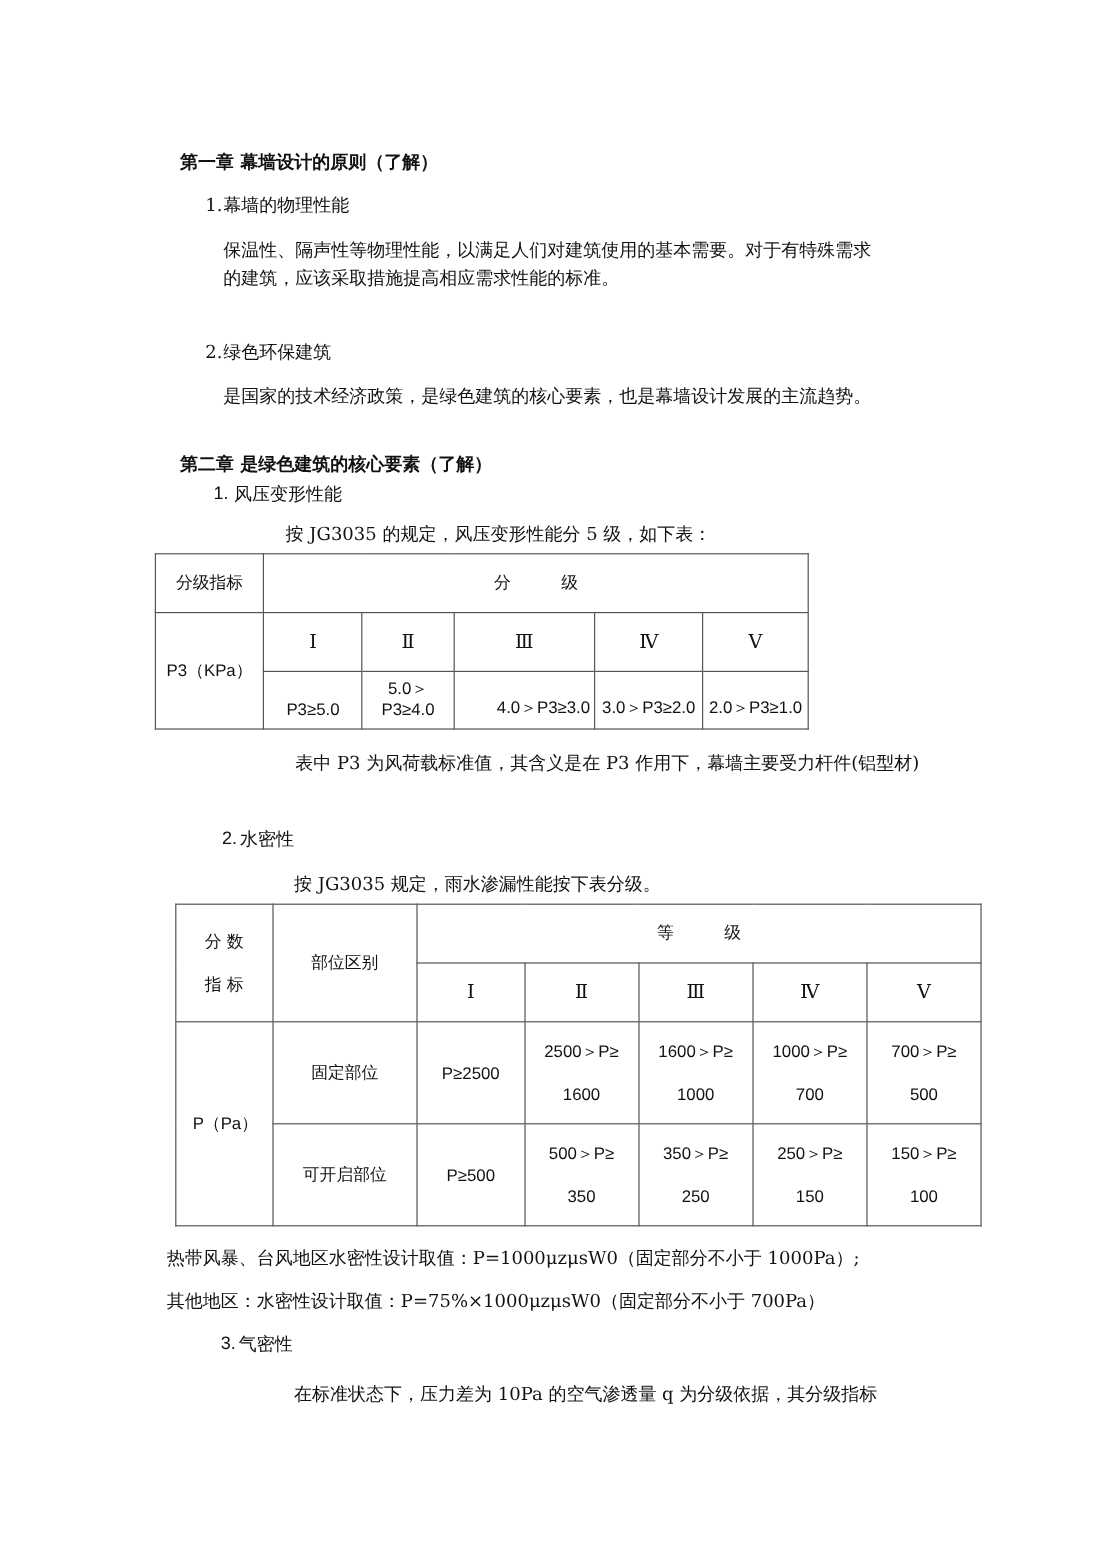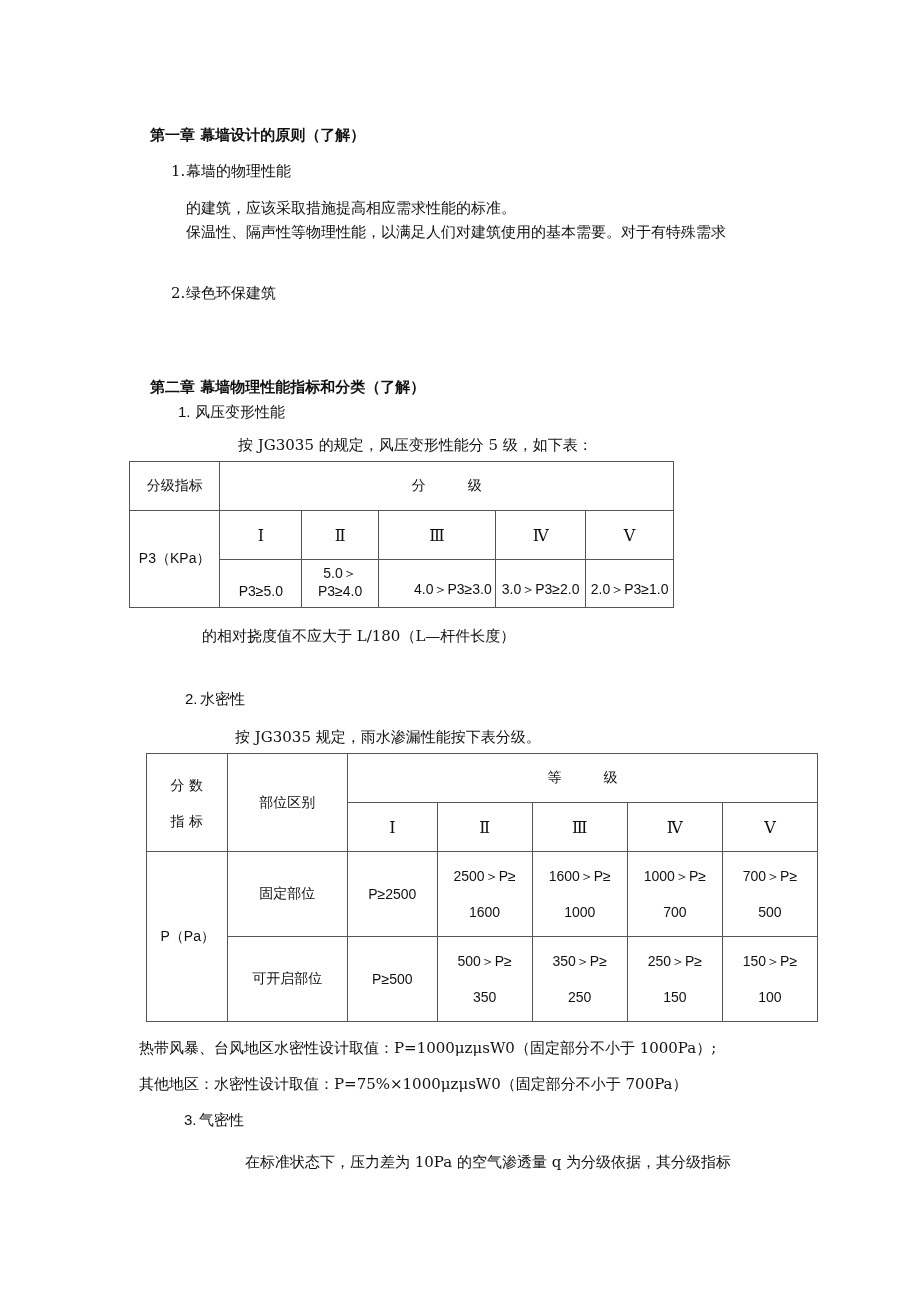--- a/index.html
+++ b/index.html
@@ -18,31 +18,32 @@
 </style>
 </head>
 <body>
 
 <div class="abs h1" style="left:150px; top:126px;">第一章 幕墙设计的原则（了解）</div>
 
 <div class="abs t" style="left:171px; top:162px;">1.</div>
 <div class="abs t" style="left:186px; top:162px;">幕墙的物理性能</div>
 
 <div class="para" style="left:186px; top:196px;">
+  <div>保温性、隔声性等物理性能，以满足人们对建筑使用的基本需要。对于有特殊需求</div>
   <div>的建筑，应该采取措施提高相应需求性能的标准。</div>
-  <div>保温性、隔声性等物理性能，以满足人们对建筑使用的基本需要。对于有特殊需求</div>
 </div>
 
 <div class="abs t" style="left:171px; top:284px;">2.</div>
 <div class="abs t" style="left:186px; top:284px;">绿色环保建筑</div>
 
 <div class="para" style="left:186px; top:318px;">
+  <div>是国家的技术经济政策，是绿色建筑的核心要素，也是幕墙设计发展的主流趋势。</div>
 </div>
 
-<div class="abs h1" style="left:150px; top:378px;">第二章 幕墙物理性能指标和分类（了解）</div>
+<div class="abs h1" style="left:150px; top:378px;">第二章 是绿色建筑的核心要素（了解）</div>
 
 <div class="abs t sans" style="left:178px; top:403px;">1.</div>
 <div class="abs t" style="left:195px; top:403px;">风压变形性能</div>
 
 <div class="abs t" style="left:238px; top:436px;">按 JG3035 的规定，风压变形性能分 5 级，如下表：</div>
 
 <table style="left:129px; top:461px; width:545px;">
   <tbody>
       <tr style="height:49px;">
     <td style="width:110px;"><span>分级指标</span></td>
@@ -60,27 +61,27 @@
     <td class="num" style="vertical-align:bottom; padding-bottom:8px;">P3≥5.0</td>
     <td class="num" style="vertical-align:bottom; padding-bottom:8px;">5.0＞P3≥4.0</td>
     <td class="num" style="vertical-align:bottom; padding-bottom:8px;padding-left:32px;">4.0＞P3≥3.0</td>
     <td class="num" style="vertical-align:bottom; padding-bottom:8px;">3.0＞P3≥2.0</td>
     <td class="num" style="vertical-align:bottom; padding-bottom:8px;">2.0＞P3≥1.0</td>
   </tr>
 </tbody>
   </table>
 
 <div class="para" style="left:202px; top:624px;">
-  <div>的相对挠度值不应大于 L/180（L—杆件长度）</div>
+  <div style="text-indent:44px;">表中 P3 为风荷载标准值，其含义是在 P3 作用下，幕墙主要受力杆件(铝型材)</div>
 </div>
 
 <div class="abs t sans" style="left:185px; top:690px;">2.</div>
 <div class="abs t" style="left:200px; top:690px;">水密性</div>
 
-<div class="abs t" style="left:235px; top:728px;text-align:right;">按 JG3035 规定，雨水渗漏性能按下表分级。</div>
+<div class="abs t" style="left:245px; top:728px;text-align:right;">按 JG3035 规定，雨水渗漏性能按下表分级。</div>
 
 <table style="left:146px; top:753px; width:672px;">
   <tbody>
       <tr style="height:49px;">
     <td rowspan="2" style="width:80px; line-height:36px;">
       <div>分 数</div>
       <div>指 标</div>
     </td>
     <td rowspan="2" style="width:121px;"><span>部位区别</span></td>
     <td colspan="5"><span>等　　　级</span></td>

